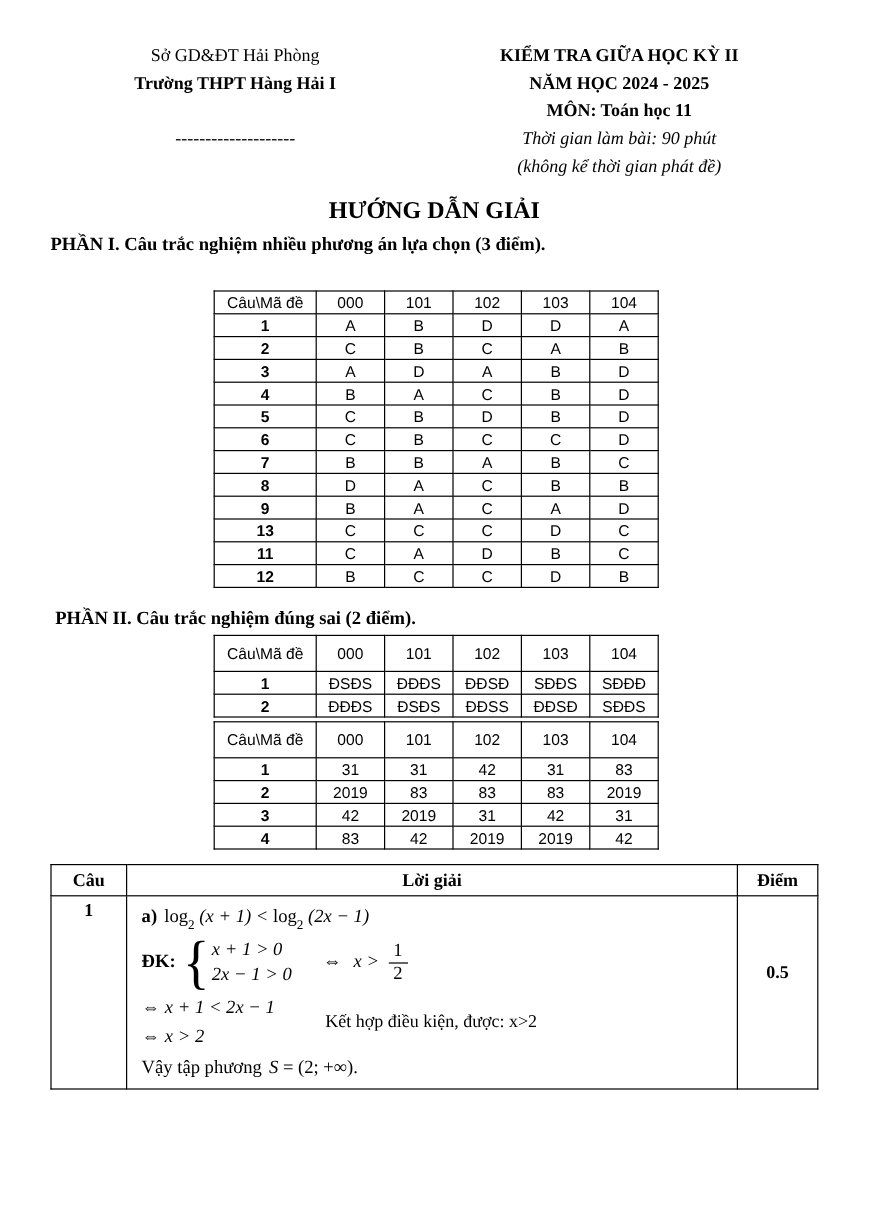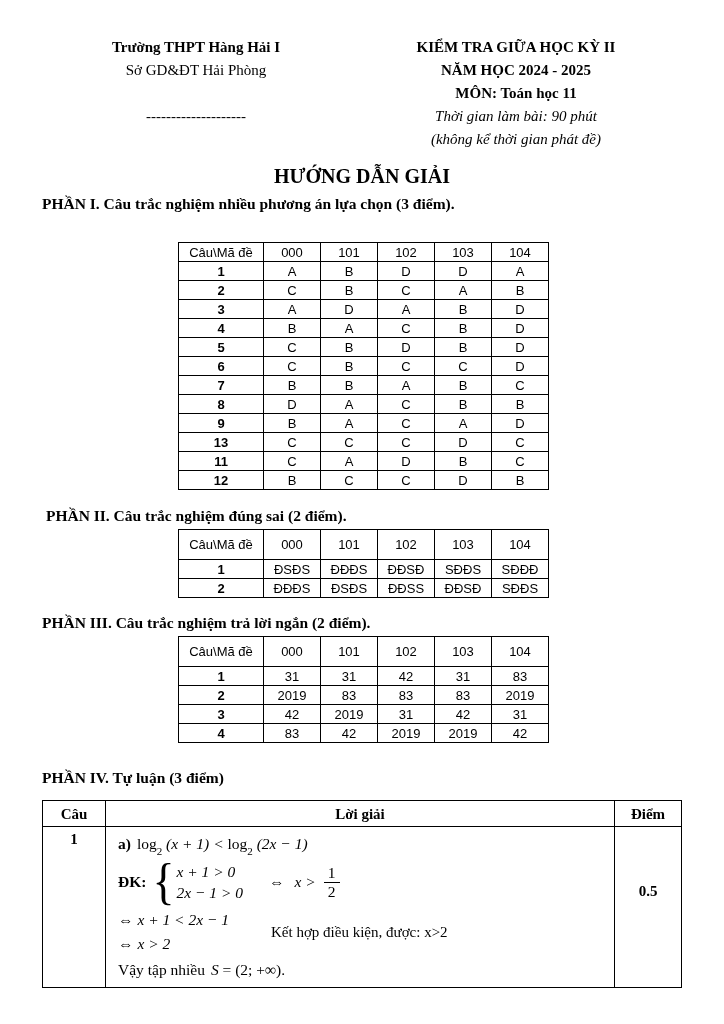--- a/index.html
+++ b/index.html
@@ -90,22 +90,22 @@
   .line-concl { margin: 8px 0 0 2px; font-size: 15.5px; }
   .line-concl .mi { margin-left: 6px; }
 </style>
 </head>
 <body>
 
 <div class="page">
 
   <div class="exam-header">
     <div class="header-left">
+      <div class="h-line">Sở GD&amp;ĐT Hải Phòng</div>
       <div class="h-line bold">Trường THPT Hàng Hải I</div>
-      <div class="h-line">Sở GD&amp;ĐT Hải Phòng</div>
       <div class="h-line"></div>
       <div class="h-line">--------------------</div>
     </div>
     <div class="header-right">
       <div class="h-line bold">KIỂM TRA GIỮA HỌC KỲ II</div>
       <div class="h-line bold">NĂM HỌC 2024 - 2025</div>
       <div class="h-line bold">MÔN: Toán học 11</div>
       <div class="h-line italic">Thời gian làm bài: 90 phút</div>
       <div class="h-line italic">(không kể thời gian phát đề)</div>
     </div>
@@ -270,21 +270,20 @@
             <td>ĐĐĐS</td>
             <td>ĐSĐS</td>
             <td>ĐĐSS</td>
             <td>ĐĐSĐ</td>
             <td>SĐĐS</td>
           </tr>
         </tbody>
     </table>
   </div>
 
-  <div class="section-heading sh-3">PHẦN III. Câu trắc nghiệm trả lời ngắn (2 điểm).</div>
   <div class="table-wrap tw-3">
     <table class="ans tall-head">
       <colgroup>
           <col style="width:85px">
           <col style="width:57px">
           <col style="width:57px">
           <col style="width:57px">
           <col style="width:57px">
           <col style="width:57px">
         </colgroup>
@@ -328,21 +327,20 @@
             <td>83</td>
             <td>42</td>
             <td>2019</td>
             <td>2019</td>
             <td>42</td>
           </tr>
         </tbody>
     </table>
   </div>
 
-  <div class="section-heading sh-4">PHẦN IV. Tự luận (3 điểm)</div>
   <table class="sol">
     <colgroup>
         <col style="width:63px">
         <col>
         <col style="width:67px">
       </colgroup>
     <thead>
       <tr>
         <th>Câu</th>
         <th>Lời giải</th>
@@ -375,21 +373,21 @@
 
           <div class="line-bc">
             <span class="stack2">
               <span class="mi">⇔ x + 1 &lt; 2x − 1</span>
               <span class="mi">⇔ x &gt; 2</span>
             </span>
             <span class="kh-note">Kết hợp điều kiện, được: x&gt;2</span>
           </div>
 
           <div class="line-concl">
-            <span>Vậy tập nhiều</span><span class="mi">S</span> <span class="rm">= (2; +∞).</span>
+            <span>Vậy tập phương</span><span class="mi">S</span> <span class="rm">= (2; +∞).</span>
           </div>
 
         </td>
         <td class="score">0.5</td>
       </tr>
     </tbody>
   </table>
 
 </div>
 

